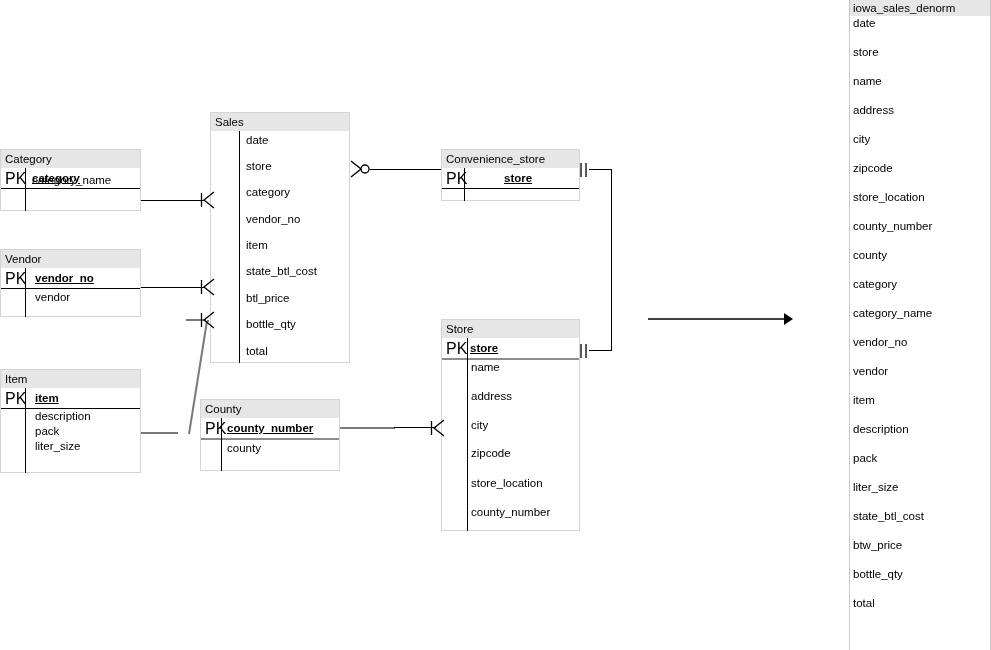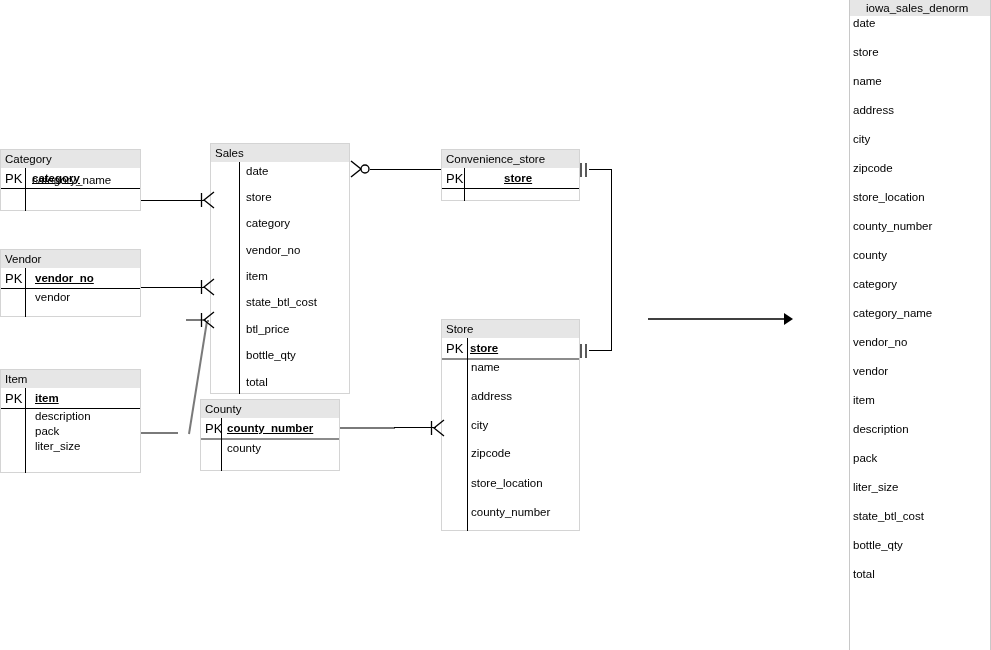--- a/index.html
+++ b/index.html
@@ -39,21 +39,21 @@
     box-sizing: border-box;
     height: 21px;
     line-height: 21px;
     font-size: 11.5px;
     white-space: nowrap;
   }
   .pk-row .pk-label {
     position: absolute;
     left: 4px;
     top: 0;
-    font-size: 13px;
+    font-size: 16px;
     text-align: right;
   }
   .pk-row .pk-name {
     position: absolute;
     top: 0;
     font-weight: bold;
     text-decoration: underline;
   }
   .pk-underline {
     position: absolute;
@@ -110,21 +110,21 @@
     border-left: 1px solid #c8c8c8;
     border-right: 1px solid #c8c8c8;
     background: #ffffff;
   }
   #denorm-panel .dn-title {
     box-sizing: border-box;
     height: 16px;
     line-height: 16px;
     background: #e6e6e6;
     font-size: 11.5px;
-    padding-left: 16px;
+    padding-left: 3px;
     white-space: nowrap;
   }
   #denorm-panel .dn-list {
     position: relative;
   }
   #denorm-panel .dn-item {
     box-sizing: border-box;
     font-size: 11.5px;
     padding-left: 3px;
     white-space: nowrap;
@@ -163,21 +163,21 @@
     <span class="pk-label">PK</span>
     <span class="pk-name" style="left:34px;">item</span>
     <div class="pk-underline" style="top:20px;"></div>
   </div>
   <div class="vdiv" style="left:24px; top:18px; height:85px;"></div>
   <span class="attr" style="left:34px; top:40px;">description</span>
   <span class="attr" style="left:34px; top:55px;">pack</span>
   <span class="attr" style="left:34px; top:70px;">liter_size</span>
 </div>
 
-<div class="entity" style="left:210px; top:143px; width:140px; height:251px;">
+<div class="entity" style="left:210px; top:112px; width:140px; height:251px;">
   <div class="entity-title">Sales</div>
   <div class="vdiv" style="left:28px; top:18px; height:232px;"></div>
   <span class="attr" style="left:35px; top:21px;">date</span>
   <span class="attr" style="left:35px; top:47px;">store</span>
   <span class="attr" style="left:35px; top:73px;">category</span>
   <span class="attr" style="left:35px; top:100px;">vendor_no</span>
   <span class="attr" style="left:35px; top:126px;">item</span>
   <span class="attr" style="left:35px; top:152px;">state_btl_cost</span>
   <span class="attr" style="left:35px; top:179px;">btl_price</span>
   <span class="attr" style="left:35px; top:205px;">bottle_qty</span>
@@ -288,16 +288,17 @@
     <div class="dn-item" style="height:29px; line-height:14px;">county</div>
     <div class="dn-item" style="height:29px; line-height:14px;">category</div>
     <div class="dn-item" style="height:29px; line-height:14px;">category_name</div>
     <div class="dn-item" style="height:29px; line-height:14px;">vendor_no</div>
     <div class="dn-item" style="height:29px; line-height:14px;">vendor</div>
     <div class="dn-item" style="height:29px; line-height:14px;">item</div>
     <div class="dn-item" style="height:29px; line-height:14px;">description</div>
     <div class="dn-item" style="height:29px; line-height:14px;">pack</div>
     <div class="dn-item" style="height:29px; line-height:14px;">liter_size</div>
     <div class="dn-item" style="height:29px; line-height:14px;">state_btl_cost</div>
+    <div class="dn-item" style="height:29px; line-height:14px;">btw_price</div>
     <div class="dn-item" style="height:29px; line-height:14px;">bottle_qty</div>
     <div class="dn-item" style="height:29px; line-height:14px;">total</div>
   </div>
 </div>
 
 </body></html>

